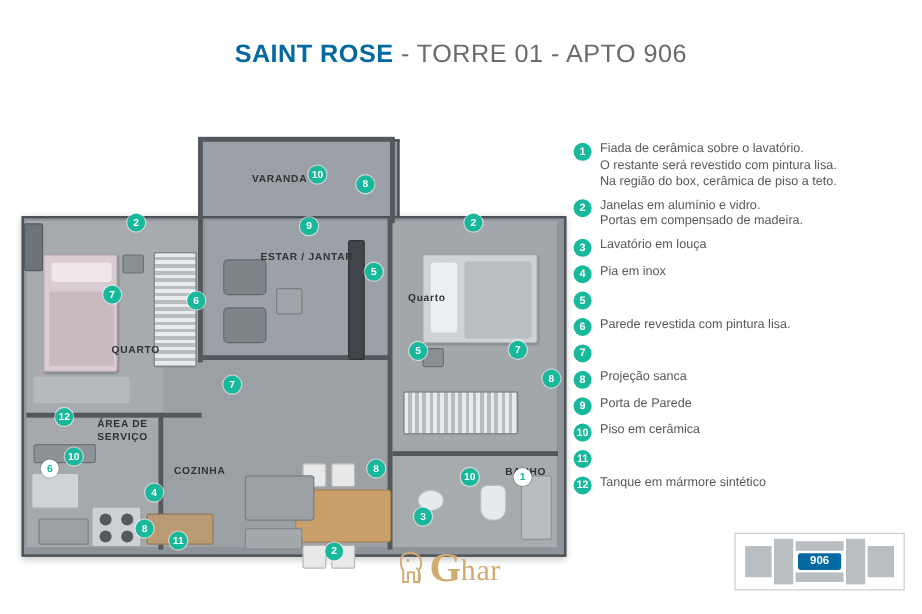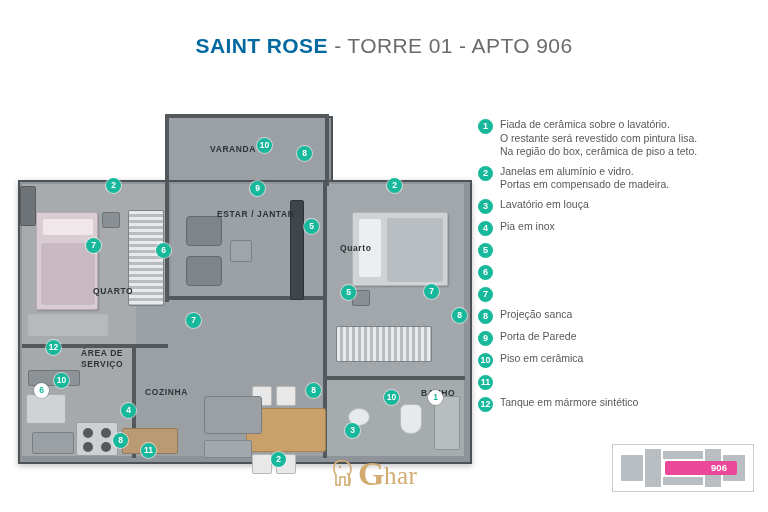--- a/index.html
+++ b/index.html
@@ -371,28 +371,27 @@
     height: 46px;
     background: #ffffff;
     border: 1px solid #c9cdd0;
   }
   .km-shape {
     position: absolute;
     background: #b9bec2;
   }
   .km-highlight {
     position: absolute;
-    background: #ec4899;
+    background: #0369a1;
     color: #ffffff;
     font-size: 9.5px;
     font-weight: bold;
     text-align: center;
     line-height: 14px;
     border-radius: 2px;
-    padding-left: 36px;
   }
 </style>
 </head>
 <body>
 
 <div class="page">
 
   <div class="title">
     <span class="t-strong">SAINT ROSE</span><span class="t-rest"> - TORRE 01 - APTO 906</span>
   </div>
@@ -529,20 +528,21 @@
       <div class="bullet">4</div>
       <div class="legend-text">Pia em inox</div>
     </div>
 
     <div class="legend-row">
       <div class="bullet">5</div>
     </div>
 
     <div class="legend-row">
       <div class="bullet">6</div>
+      <div class="legend-text">Parede revestida com pintura lisa.</div>
     </div>
 
     <div class="legend-row">
       <div class="bullet">7</div>
     </div>
 
     <div class="legend-row">
       <div class="bullet">8</div>
       <div class="legend-text">Projeção sanca</div>
     </div>

